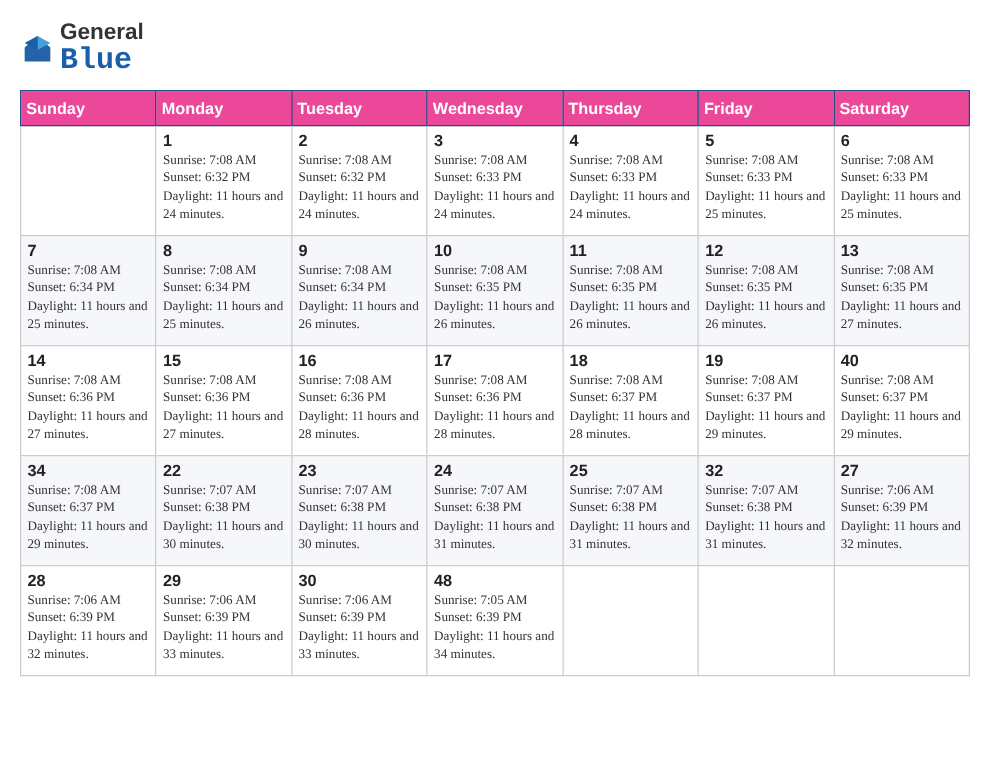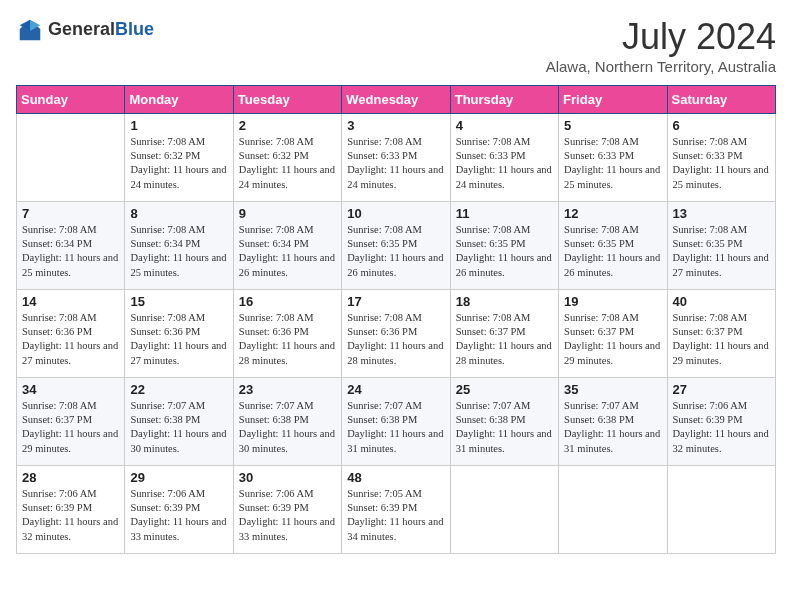--- a/index.html
+++ b/index.html
@@ -16,21 +16,21 @@
       align-items: flex-start;
       margin-bottom: 10px;
     }
     .logo {
       display: flex;
       align-items: center;
       gap: 4px;
     }
     .logo-text {
       display: flex;
-      flex-direction: row;
+      flex-direction: column;
       line-height: 1.1;
     }
     .logo-icon {
       width: 28px;
       height: 28px;
     }
     .title-block {
       text-align: right;
     }
     .month-year {
@@ -90,26 +90,22 @@
 
 <div class="header">
   <div class="logo">
     <svg class="logo-icon" viewBox="0 0 30 30" xmlns="http://www.w3.org/2000/svg">
       <polygon points="15,4 26,14 26,26 4,26 4,14" fill="#2563a8"></polygon>
       <polygon points="15,4 26,10 15,16" fill="#4a9fd4"></polygon>
       <polygon points="15,4 4,10 15,16" fill="#1a5fa8"></polygon>
     </svg>
     <div class="logo-text">
       <span style="font-size:18px;font-weight:bold;color:#333;">General</span>
-      <span style="font-size:18px;font-weight:bold;color:#1a5fa8;">Blue</span>
+      <span style="font-size:24px;font-weight:bold;color:#1a5fa8;font-family:Liberation Mono, monospace;">Blue</span>
     </div>
-  </div>
-  <div class="title-block">
-    <div class="month-year">July 2024</div>
-    <div class="location">Alawa, Northern Territory, Australia</div>
   </div>
 </div>
 
 <table>
   <thead>
     <tr>
     <th>Sunday</th>
         <th>Monday</th>
         <th>Tuesday</th>
         <th>Wednesday</th>
@@ -221,21 +217,21 @@
         </td>
         <td>
           <span class="day-num">24</span>
           <div class="cell-text">Sunrise: 7:07 AM<br>Sunset: 6:38 PM<br>Daylight: 11 hours and 31 minutes.</div>
         </td>
         <td>
           <span class="day-num">25</span>
           <div class="cell-text">Sunrise: 7:07 AM<br>Sunset: 6:38 PM<br>Daylight: 11 hours and 31 minutes.</div>
         </td>
         <td>
-          <span class="day-num">35</span>
+          <span class="day-num">32</span>
           <div class="cell-text">Sunrise: 7:07 AM<br>Sunset: 6:38 PM<br>Daylight: 11 hours and 31 minutes.</div>
         </td>
         <td>
           <span class="day-num">27</span>
           <div class="cell-text">Sunrise: 7:06 AM<br>Sunset: 6:39 PM<br>Daylight: 11 hours and 32 minutes.</div>
         </td>
       </tr>
       <tr>
         <td>
           <span class="day-num">28</span>

